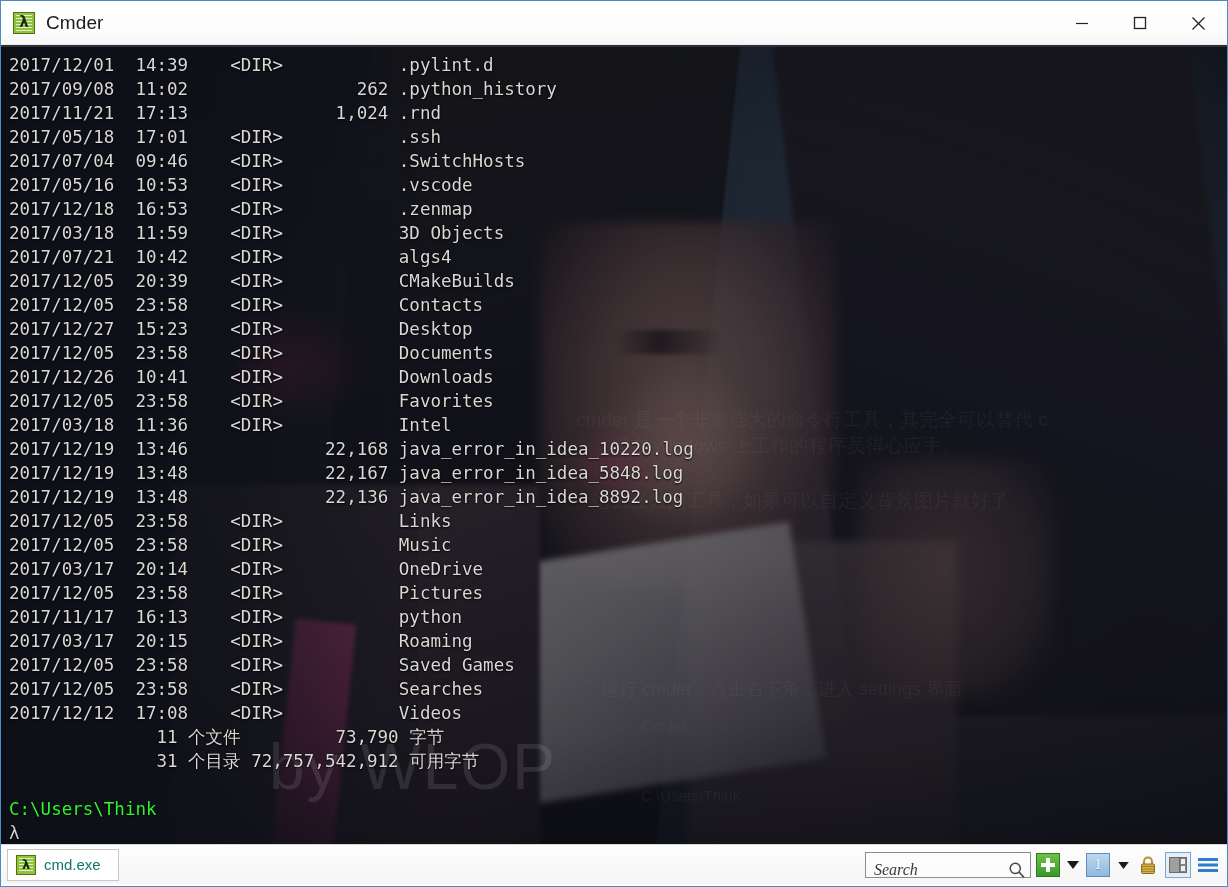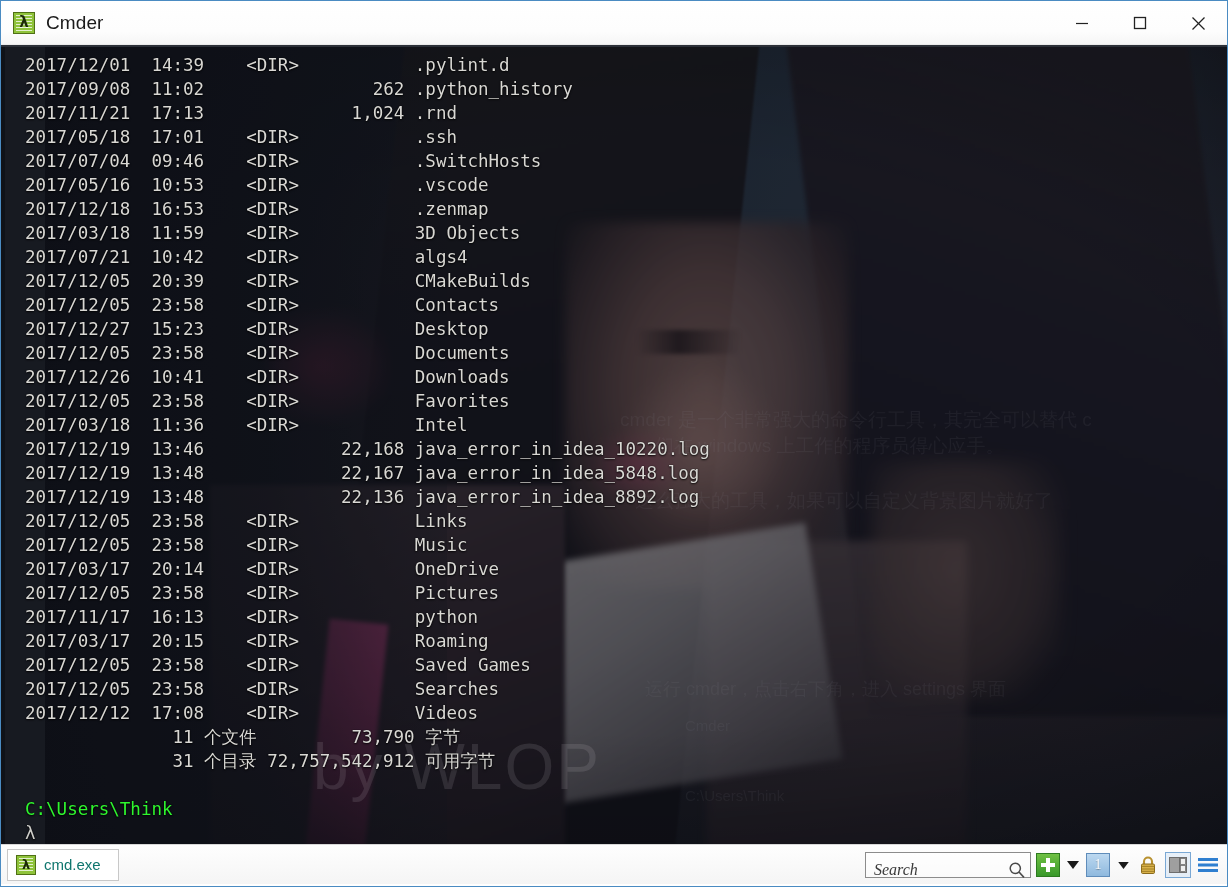--- a/index.html
+++ b/index.html
@@ -72,21 +72,21 @@
 
   
   .term-wrap {
     position: relative;
     height: 799px;
     background: #171a21;
     overflow: hidden;
     border-top: 2px solid #2c3038;
   }
   
-  .bg-art { position: absolute; inset: 0; overflow: hidden; margin-left: 44px; }
+  .bg-art { position: absolute; inset: 0; overflow: hidden; }
   .bg-base {
     position: absolute; inset: 0;
     background:
       radial-gradient(900px 600px at 78% 46%, #3a3338 0%, #241f26 45%, #14161d 80%),
       linear-gradient(115deg, #161a22 0%, #1d222c 35%, #222530 60%, #1a1d26 100%);
   }
   .bg-sky {
     position: absolute; left: 50%; top: 0; width: 55%; height: 62%;
     background: radial-gradient(ellipse at 40% 30%, #2b3a4a 0%, #223040 45%, rgba(26,32,42,0) 78%);
     opacity: .85;
@@ -187,21 +187,21 @@
   .wm-by {
     left: 268px; top: 683px;
     font-size: 64px;
     color: rgba(215,210,215,0.13);
     letter-spacing: 2px;
   }
 
   
   .screen {
     position: absolute; inset: 0;
-    padding: 6px 0 0 24px;
+    padding: 6px 0 0 8px;
     font-family: "DejaVu Sans Mono", monospace;
     font-size: 17.5px;
     line-height: 24px;
     color: #d9d8d4;
     white-space: pre;
     text-shadow: 0 0 1px rgba(0,0,0,0.9), 0 1px 2px rgba(0,0,0,0.85);
   }
   .screen .line { height: 24px; }
   .prompt-path { color: #2ff52f; }
   .prompt-lam  { color: #cfcfcb; }

